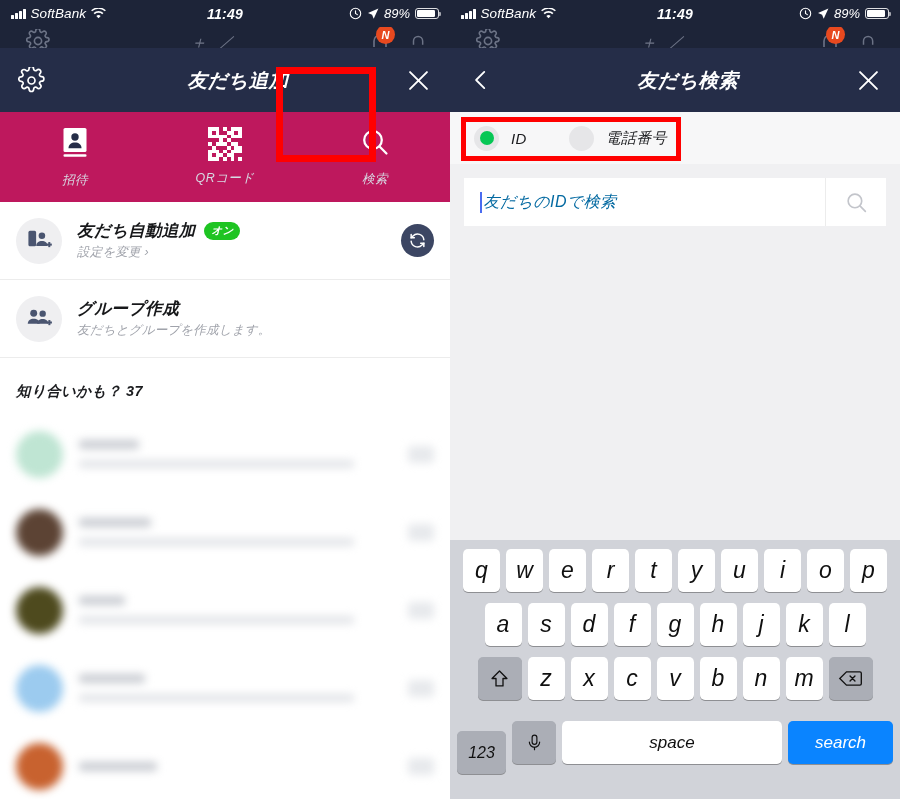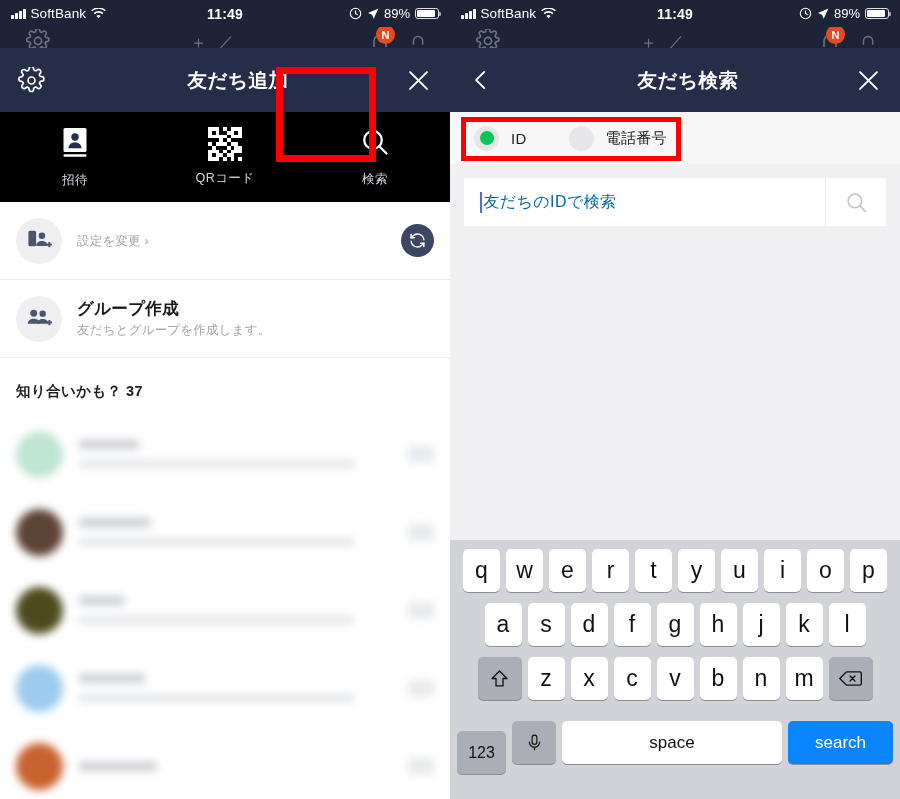--- a/index.html
+++ b/index.html
@@ -3,21 +3,21 @@
 <meta charset="utf-8">
 <style>
   * { box-sizing: border-box; margin:0; padding:0; }
   html,body { width:900px; height:799px; overflow:hidden; }
   body {
     font-family: "Liberation Sans", "DejaVu Sans", sans-serif;
     background:#ffffff;
     -webkit-font-smoothing: antialiased;
   }
   .screens { display:flex; width:900px; height:799px; }
-  .panel { width:450px; height:799px; position:relative; overflow:hidden; }
+  .panel { width:450px; height:799px; position:relative; overflow:hidden;font-style:italic; }
 
   
   .statusbar{
     height:27px; background:#1d2438; color:#ffffff;
     display:flex; align-items:center; padding:0 11px;
     font-size:13px; font-weight:600; position:relative; z-index:6;
   }
   .sb-left{ display:flex; align-items:center; gap:5px; }
   .sb-center{ position:absolute; left:0; right:0; text-align:center;
               font-size:14px; font-weight:600; letter-spacing:.2px; }
@@ -50,21 +50,21 @@
           background:#ffffff; z-index:8; }
   .navhdr{ height:64px; background:#252d48; display:flex; align-items:center;
            padding:0 18px; position:relative; }
   .navhdr .title{ position:absolute; left:0; right:4px; text-align:center;
                   color:#fff; font-size:19.5px; font-weight:700; letter-spacing:.5px;margin-left:30px;}
   .nav-ico{ color:#ffffff; display:flex; align-items:center; justify-content:center;
             z-index:2; cursor:pointer;}
   .nav-ico.right{ margin-left:auto; }
 
   
-  .tabs{ background:#000000; display:flex; height:90px; }
+  .tabs{ background:#be185d; display:flex; height:90px; }
   .tab{ flex:1; display:flex; flex-direction:column; align-items:center;
         justify-content:center; gap:9px; position:relative;}
   .tab .lbl{ color:#d7dae3; font-size:12.5px; letter-spacing:.4px;}
   .tab .ic{ color:#ffffff; display:block; }
   .hl-box{ position:absolute; border:7px solid #ff0000; }
 
   
   .qr{ width:34px;height:34px; display:grid; grid-template-columns:repeat(9,1fr);
        grid-template-rows:repeat(9,1fr); gap:0; }
   .qr i{ background:transparent; }
@@ -323,20 +323,24 @@
         <span class="circ">
           <svg width="27" height="27" viewBox="0 0 28 28" fill="#4a5570">
               <rect x="2.5" y="4" width="8" height="16" rx="1.6"></rect>
               <circle cx="16.5" cy="9" r="3.4"></circle>
               <path d="M10.6 19.6c0-3.3 2.6-5 5.9-5s5.9 1.7 5.9 5z"></path>
               <path d="M21.5 17.2h5.3v2.1h-5.3z"></path>
               <path d="M23.1 15.6h2.1v5.3h-2.1z"></path>
             </svg>
         </span>
         <span class="txt">
+          <span class="t1">
+            <span>友だち自動追加</span>
+            <span class="pill">オン</span>
+          </span>
           <span class="t2"><span>設定を変更 </span><span>›</span></span>
         </span>
         <span class="syncbtn">
           <svg width="19" height="19" viewBox="0 0 24 24" fill="none" stroke="#fff" stroke-width="1.9" stroke-linecap="round">
               <path d="M20 11a8 8 0 0 0-13.7-4.8L4 8.5"></path>
               <path d="M4 4.5v4h4"></path>
               <path d="M4 13a8 8 0 0 0 13.7 4.8L20 15.5"></path>
               <path d="M20 19.5v-4h-4"></path>
             </svg>
         </span>

